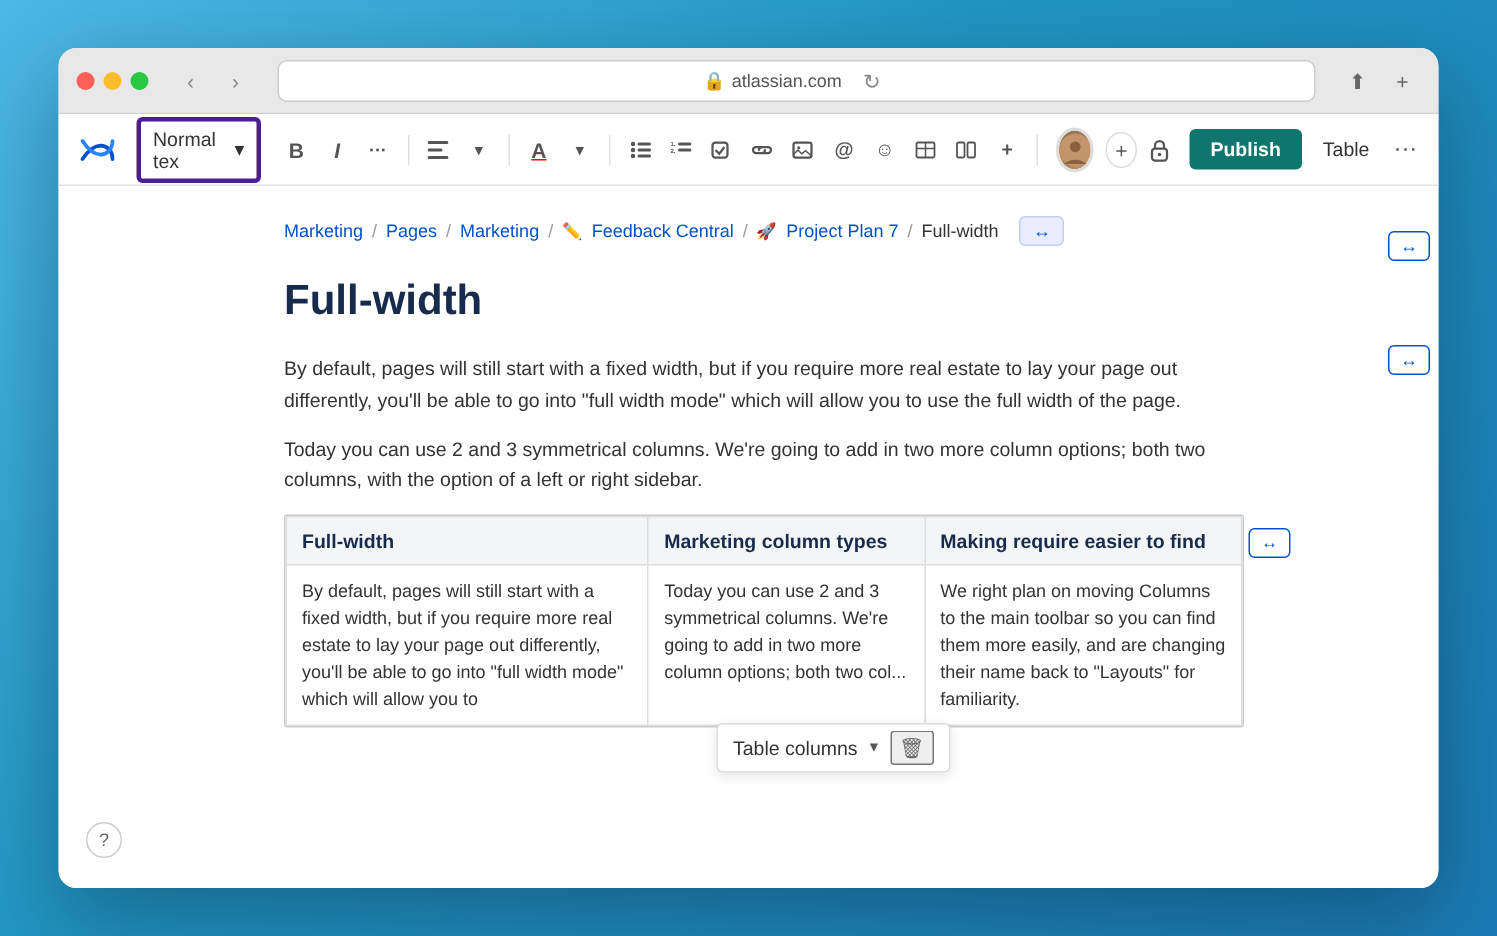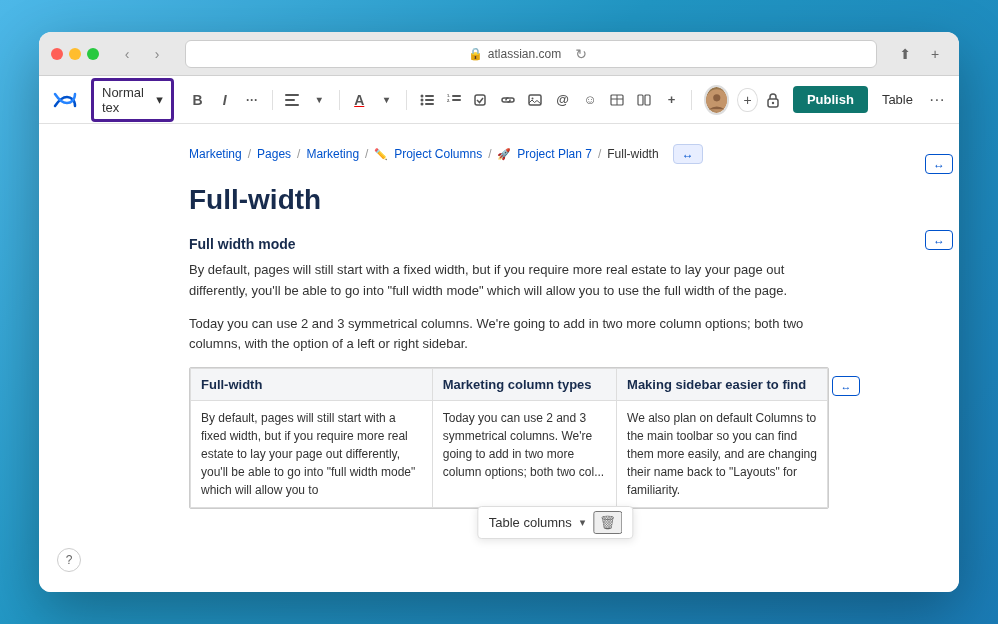--- a/index.html
+++ b/index.html
@@ -565,59 +565,58 @@
       <div class="main-content">
 
         <div class="breadcrumb">
           <span class="breadcrumb-item">Marketing</span>
           <span class="breadcrumb-sep">/</span>
           <span class="breadcrumb-item">Pages</span>
           <span class="breadcrumb-sep">/</span>
           <span class="breadcrumb-item">Marketing</span>
           <span class="breadcrumb-sep">/</span>
           <span class="breadcrumb-icon">✏️</span>
-          <span class="breadcrumb-item">Project Columns</span>
+          <span class="breadcrumb-item">Feedback Central</span>
           <span class="breadcrumb-sep">/</span>
           <span class="breadcrumb-icon">🚀</span>
           <span class="breadcrumb-item">Project Plan 7</span>
           <span class="breadcrumb-sep">/</span>
           <span class="breadcrumb-current">Full-width</span>
           <button class="breadcrumb-expand">↔</button>
         </div>
 
         <h1 class="page-title">Full-width</h1>
 
         <div class="content-section">
-          <h3>Full width mode</h3>
           <p>By default, pages will still start with a fixed width, but if you require more real estate to lay your page out differently, you'll be able to go into "full width mode" which will allow you to use the full width of the page.</p>
           <p>Today you can use 2 and 3 symmetrical columns. We're going to add in two more column options; both two columns, with the option of a left or right sidebar.</p>
         </div>
 
         <div class="table-wrapper" style="position:relative;">
           <div class="table-expand-btn">↔</div>
           <table>
             <thead>
               <tr>
                 <th>Full-width</th>
                 <th>Marketing column types</th>
-                <th>Making sidebar easier to find</th>
+                <th>Making require easier to find</th>
               </tr>
             </thead>
             <tbody>
               <tr>
                 <td class="td-overflow">By default, pages will still start with a fixed width, but if you require more real estate to lay your page out differently, you'll be able to go into "full width mode" which will allow you to</td>
                 <td style="position:relative;">
                   <span>Today you can use 2 and 3 symmetrical columns. We're going to add in two more column options; both two col...</span>
                   <div class="table-options-bar">
                     <span>Table columns</span>
                     <span class="chevron-icon">▾</span>
                     <button class="delete-icon">🗑</button>
                   </div>
                 </td>
-                <td>We also plan on default Columns to the main toolbar so you can find them more easily, and are changing their name back to "Layouts" for familiarity.</td>
+                <td>We right plan on moving Columns to the main toolbar so you can find them more easily, and are changing their name back to "Layouts" for familiarity.</td>
               </tr>
             </tbody>
           </table>
         </div>
       </div>
 
       <div class="right-sidebar" style="position:relative;">
         <div style="display:flex;flex-direction:column;align-items:center;gap:8px;padding-top:10px;">
           <button class="expand-btn" style="margin-top:10px;">↔</button>
           <button class="expand-btn" style="margin-top:40px;">↔</button>

